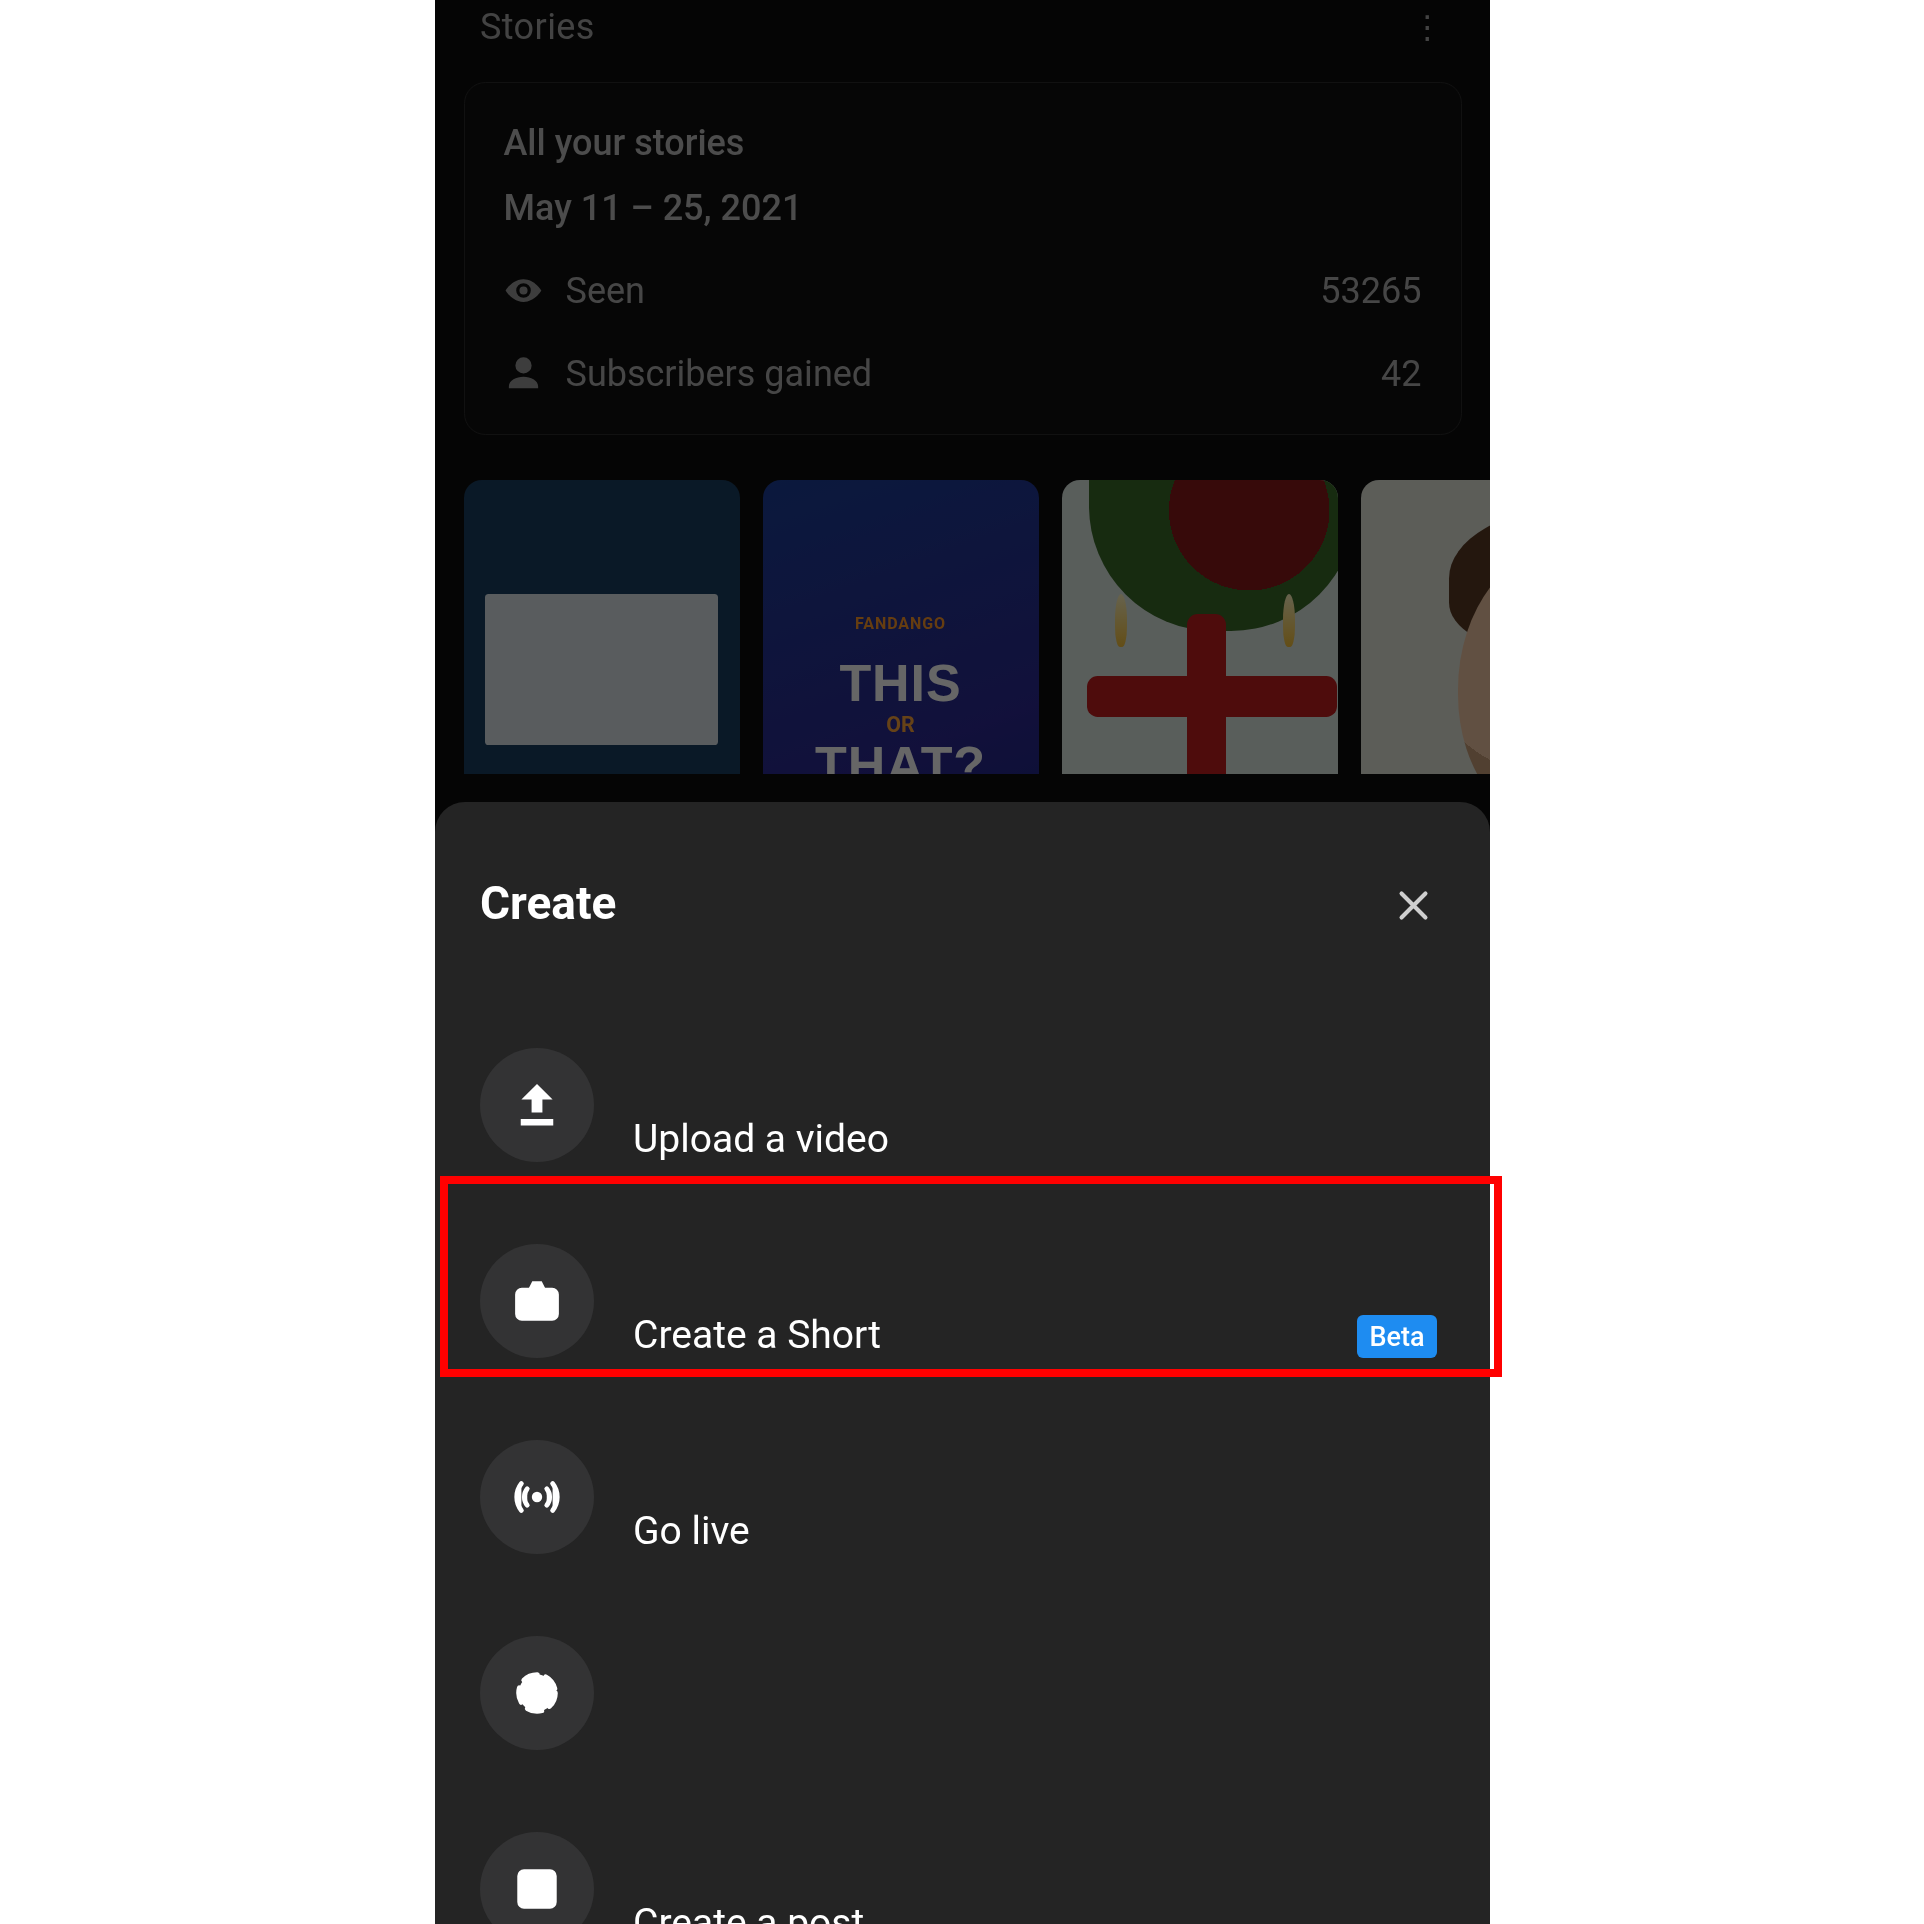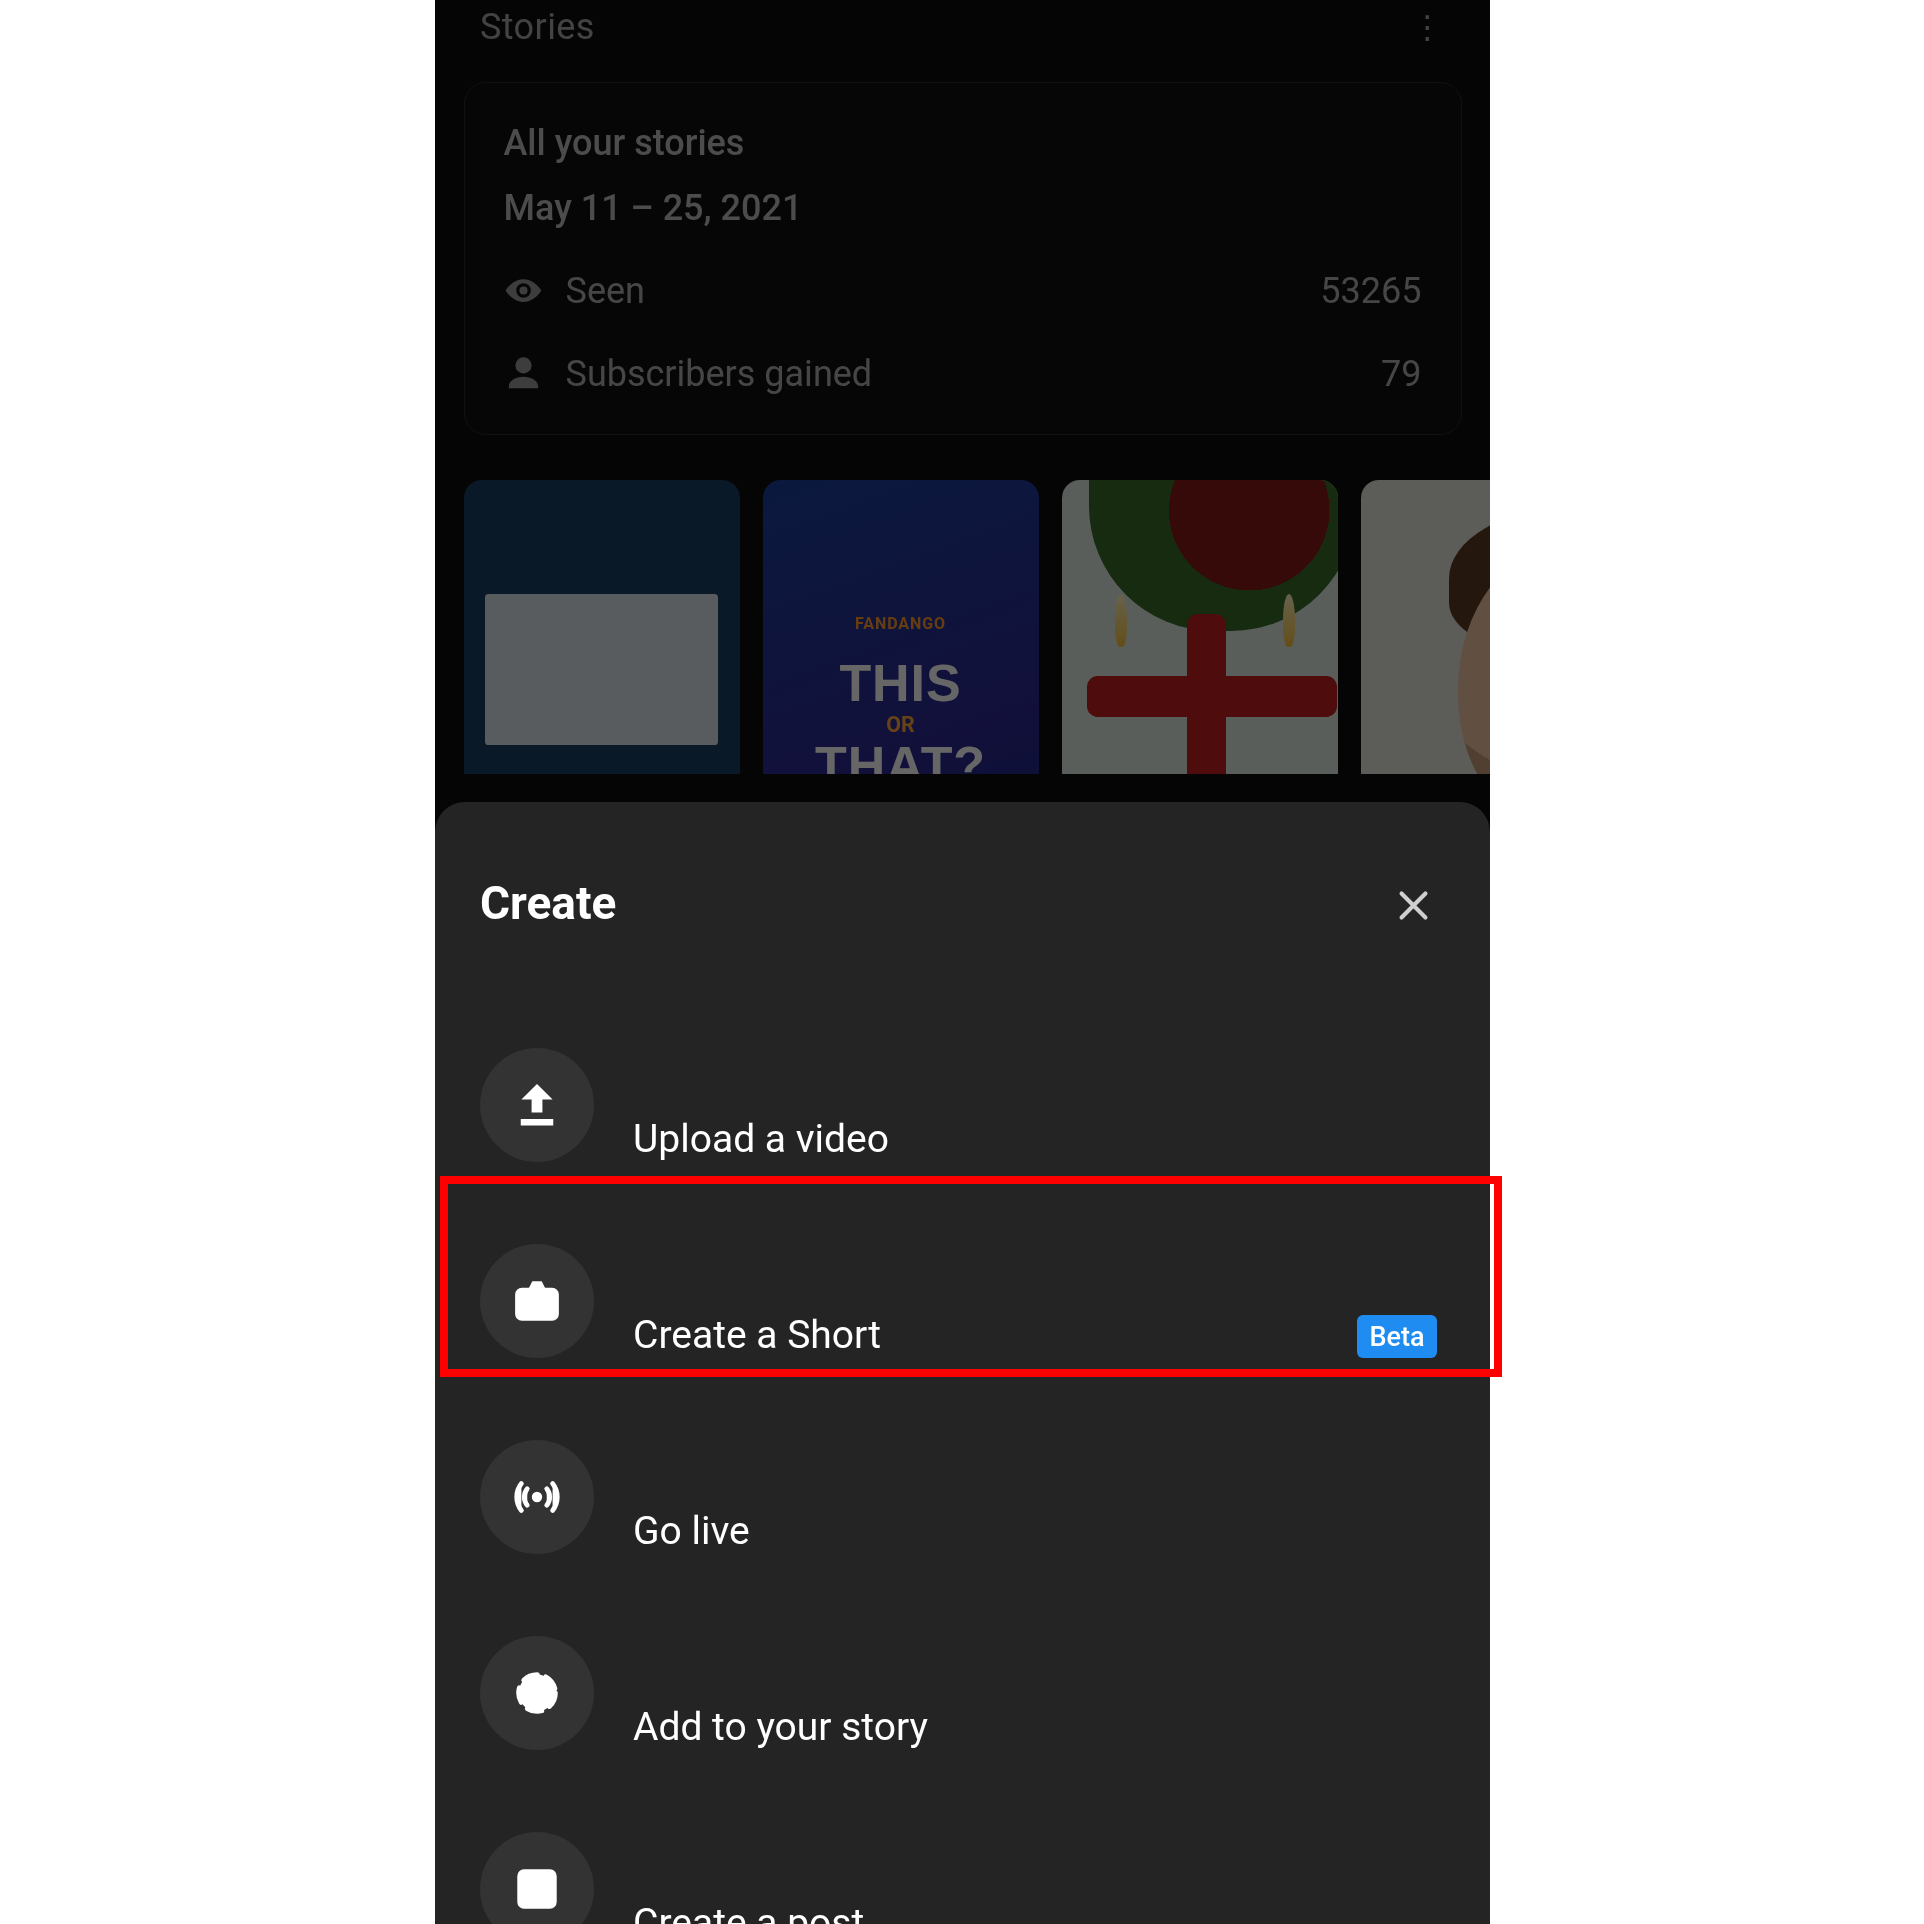--- a/index.html
+++ b/index.html
@@ -183,21 +183,21 @@
 
         <div class="stat-row">
           <div class="stat-left">
             <span class="stat-icon">
               <svg viewBox="0 0 24 24" width="39" height="39">
                   <path d="M12 12a5 5 0 1 0-5-5 5 5 0 0 0 5 5zm0 2c-4.4 0-9 2.2-9 6v1h18v-1c0-3.8-4.6-6-9-6z"></path>
                 </svg>
             </span>
             <span class="stat-label">Subscribers gained</span>
           </div>
-          <span class="stat-value">79</span>
+          <span class="stat-value">42</span>
         </div>
       </div>
 
       <div class="thumbs">
         <div class="thumb t1">
           <div class="topbar"></div>
 
         </div>
         <div class="thumb t2">
           <div class="brand">FANDANGO</div>
@@ -267,21 +267,20 @@
           <div class="label">Go live</div>
         </div>
 
         <div class="option">
           <div class="iconwrap">
             <svg viewBox="0 0 24 24" width="52" height="52" fill="none" stroke="#fff" stroke-width="2.2" stroke-linecap="round">
               <circle cx="12" cy="12" r="8.5" stroke-dasharray="7 4"></circle>
               <path d="M12 8.5v7M8.5 12h7"></path>
             </svg>
           </div>
-          <div class="label">Add to your story</div>
         </div>
 
         <div class="option">
           <div class="iconwrap">
             <svg viewBox="0 0 24 24" width="52" height="52" fill="none" stroke="#fff" stroke-width="2.2" stroke-linecap="round" stroke-linejoin="round">
               <rect x="4" y="4" width="16" height="16" rx="2"></rect>
               <path d="M15.5 6.5l2 2L11 15l-3 1 1-3 6.5-6.5z" fill="#fff" stroke="none"></path>
             </svg>
           </div>
           <div class="label">Create a post</div>

